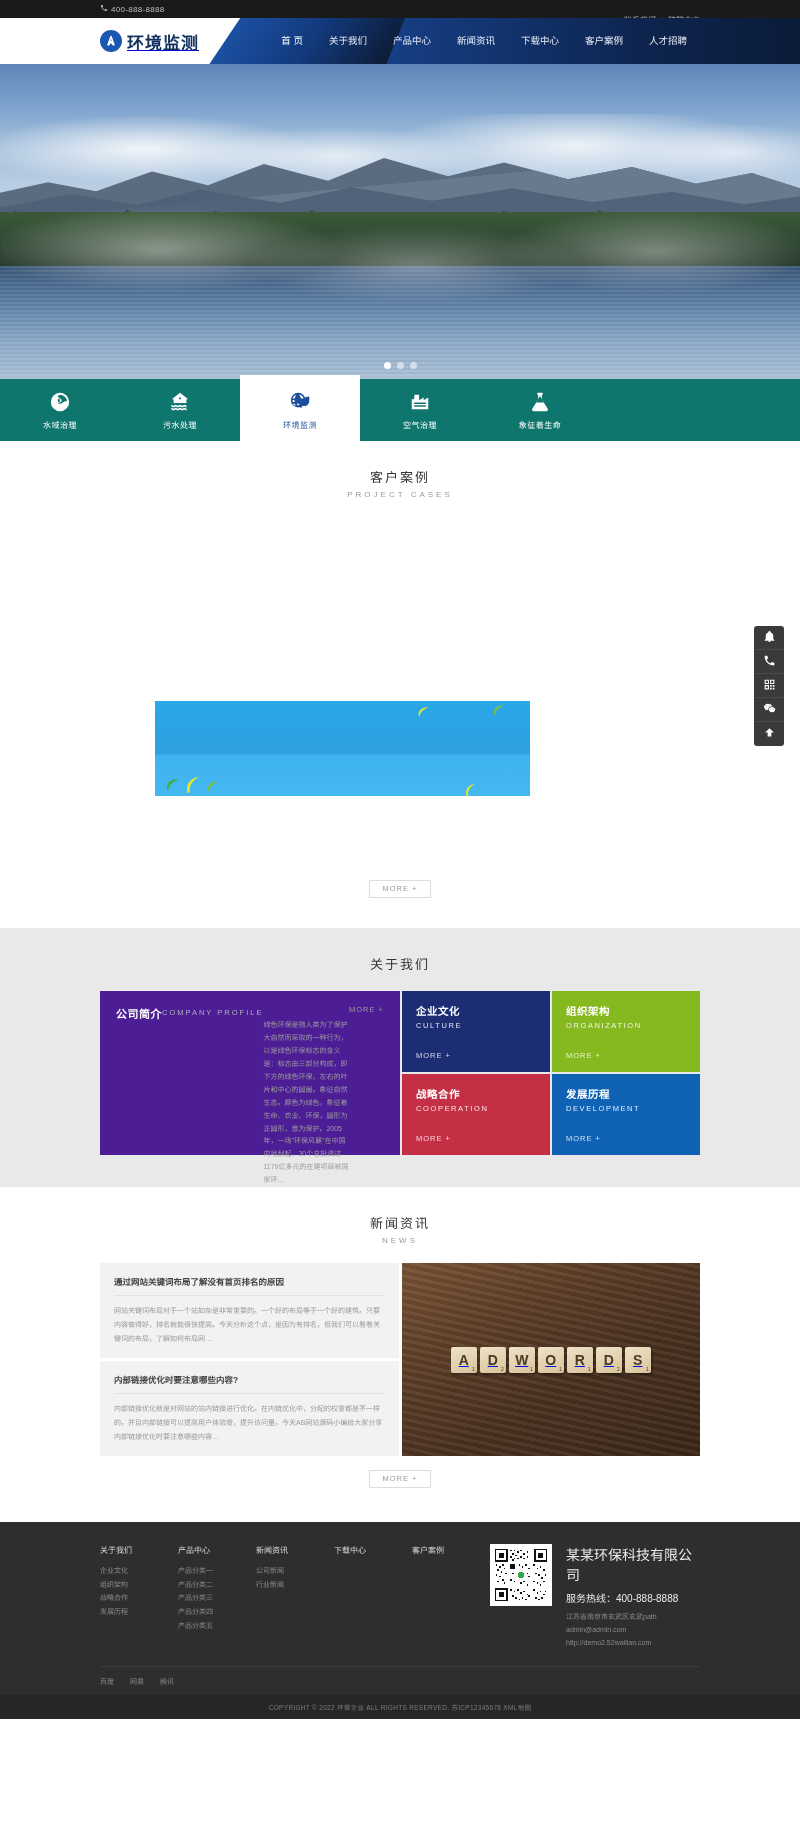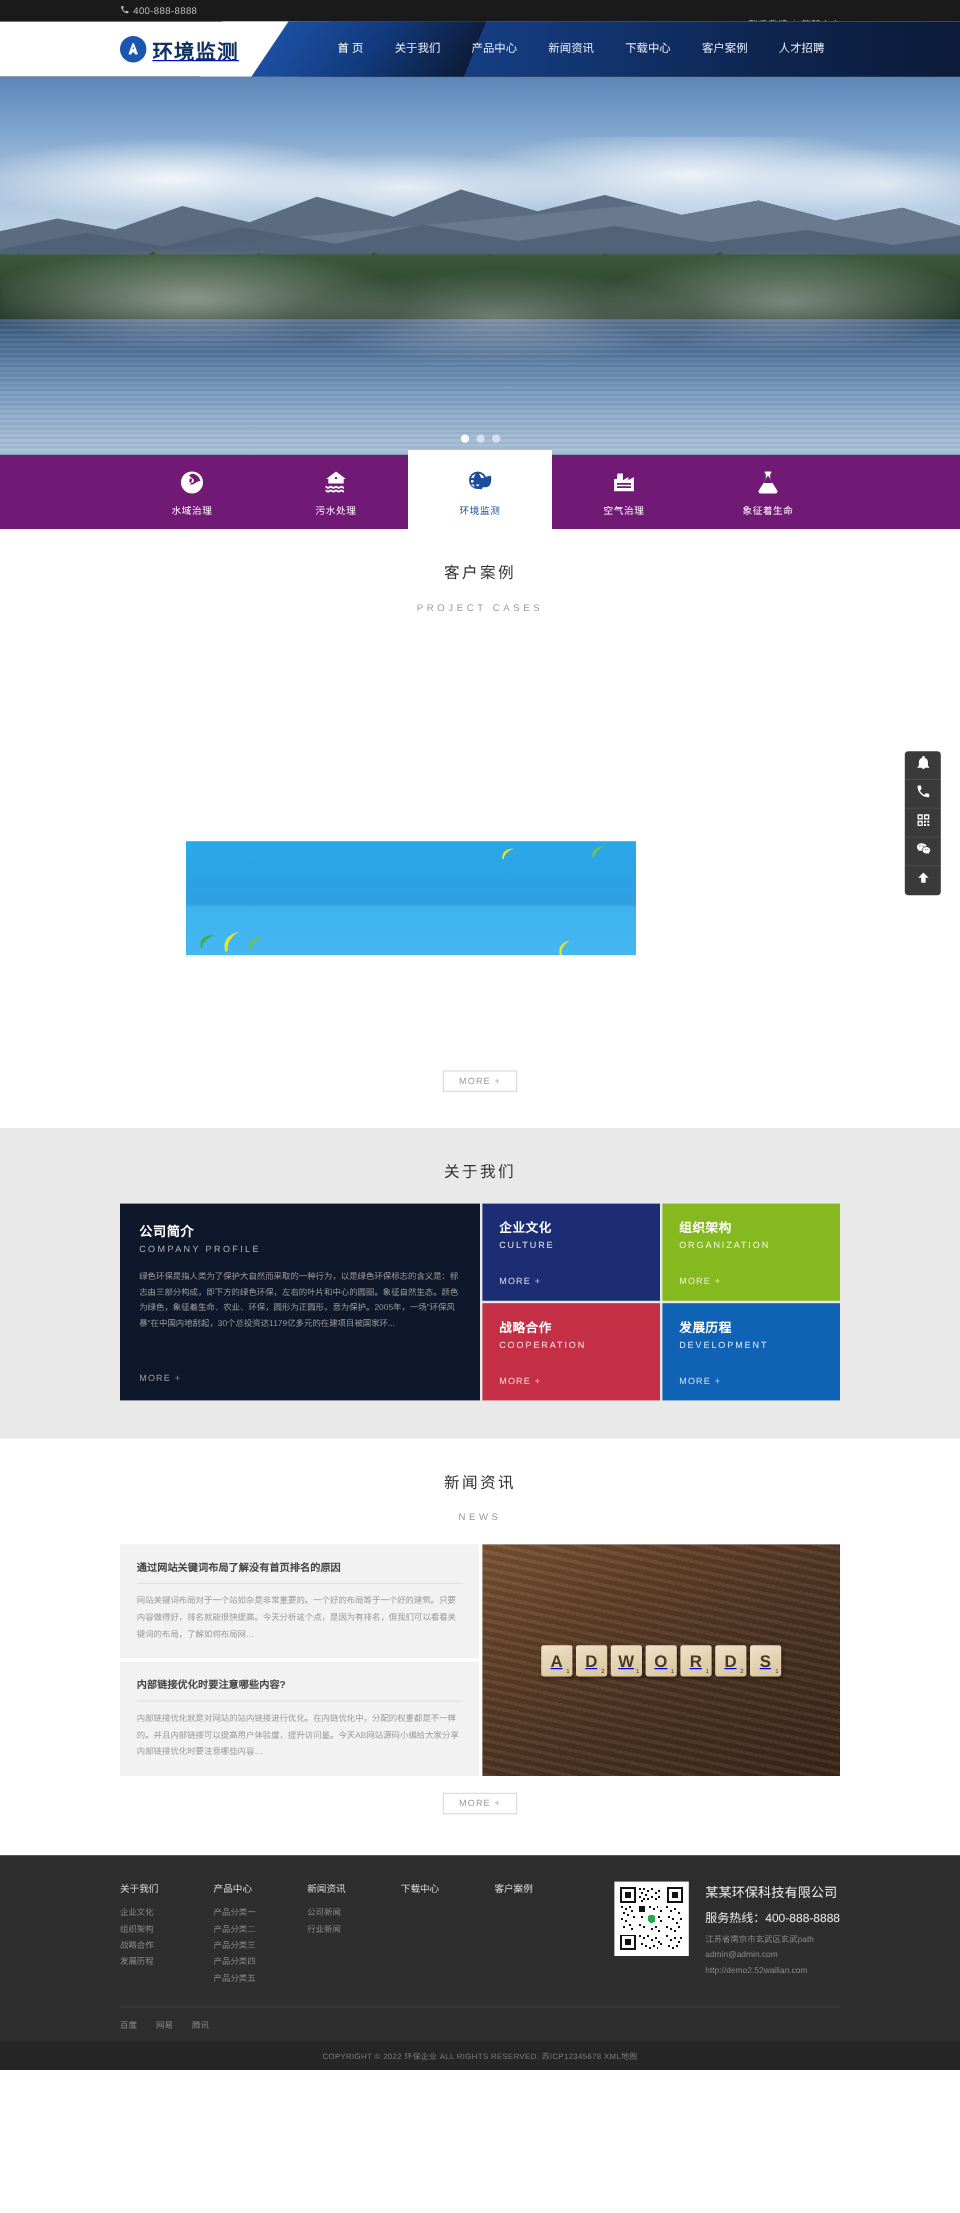--- a/index.html
+++ b/index.html
@@ -166,45 +166,44 @@
     display: flex; justify-content: center; gap: 6px; z-index: 4;
   }
   .banner-dots i {
     width: 7px; height: 7px; border-radius: 50%;
     background: rgba(255,255,255,.55); display: block;
   }
   .banner-dots i.on { background: #ffffff; }
 
   
   .servicebar {
-    background: #701a75;
+    background: #0f766e;
     height: 62px;
     display: flex;
-    justify-content: center;
   }
   .service-inner { width: 600px; display: flex; }
   .svc {
     flex: 1;
     display: flex; flex-direction: column;
     align-items: center; justify-content: center;
     gap: 4px;
     color: #ffffff;
     font-size: 8px;
     cursor: pointer;
     position: relative;
   }
   .svc svg { width: 22px; height: 22px; fill: #ffffff; }
   .svc.active { background: #ffffff; color: #1b4f9c; height: 70px; margin-top: -4px; }
   .svc.active svg { fill: #1b4f9c; }
   .svc .lbl { letter-spacing: .5px; }
 
   
   .sec-head { text-align: center; padding: 26px 0 18px; }
   .sec-head .cn { font-size: 13px; color: #333; letter-spacing: 2px; font-weight: normal; }
-  .sec-head .en { font-size: 8px; color: #999; letter-spacing: 3px; margin-top: 16px; }
+  .sec-head .en { font-size: 8px; color: #999; letter-spacing: 3px; margin-top: 4px; }
 
   
   .cases { background: #fff; padding-bottom: 30px; }
   .cases-grid {
     width: 600px; margin: 0 auto;
     display: grid;
     grid-template-columns: 1fr 1fr;
     grid-auto-rows: 85px;
     gap: 3px;
     position: relative;
@@ -313,24 +312,24 @@
   .about { background: #e9e9e9; padding-bottom: 32px; }
   .about-grid {
     width: 600px; margin: 0 auto;
     display: grid;
     grid-template-columns: 300px 1fr 1fr;
     grid-template-rows: 81px 81px;
     gap: 2px;
   }
   .about-profile {
     grid-row: 1 / span 2;
-    background: #0f172a;
+    background: #4c1d95;
     padding: 14px 16px;
     color: #cfcfcf;
-    display: flex; flex-direction: column;
+    display: flex; 
   }
   .ap-cn { font-size: 11px; color: #fff; font-weight: bold; letter-spacing: .5px; }
   .ap-en { font-size: 7.5px; color: #b0b0b0; letter-spacing: 2px; margin-top: 3px; }
   .ap-body {
     font-size: 7px; line-height: 1.85; color: #9c9c9c;
     margin-top: 14px; flex: 1;
   }
   .ap-more { font-size: 7.5px; color: #9c9c9c; letter-spacing: 1px; }
 
   .abox { padding: 12px 14px; color: #fff; position: relative; display: flex; flex-direction: column; }
@@ -378,21 +377,21 @@
   .fcol { width: 78px; }
   .fcol h4 { font-size: 8px; color: #dadada; font-weight: normal; margin-bottom: 9px; }
   .fcol a { display: block; font-size: 7px; color: #8a8a8a; text-decoration: none; line-height: 1.95; }
   .fqr {
     width: 62px; height: 62px; background: #fff;
     display: flex; align-items: center; justify-content: center;
     margin-right: 14px; flex: none;
   }
   .fqr svg { width: 54px; height: 54px; }
   .fcontact { color: #c9c9c9; }
-  .fc-name { font-size: 11px; color: #eaeaea; margin-bottom: 6px; }
+  .fc-name { font-size: 14px; color: #eaeaea; margin-bottom: 6px; }
   .fc-tel { font-size: 10px; color: #eaeaea; margin-bottom: 6px; }
   .fc-line { font-size: 7px; color: #8a8a8a; line-height: 1.85; }
 
   .fbottom-links {
     width: 600px; margin: 16px auto 0;
     border-top: 1px solid #3d3d3d;
     padding: 9px 0;
     display: flex; gap: 16px;
   }
   .fbottom-links a { font-size: 7px; color: #8a8a8a; text-decoration: none; }

